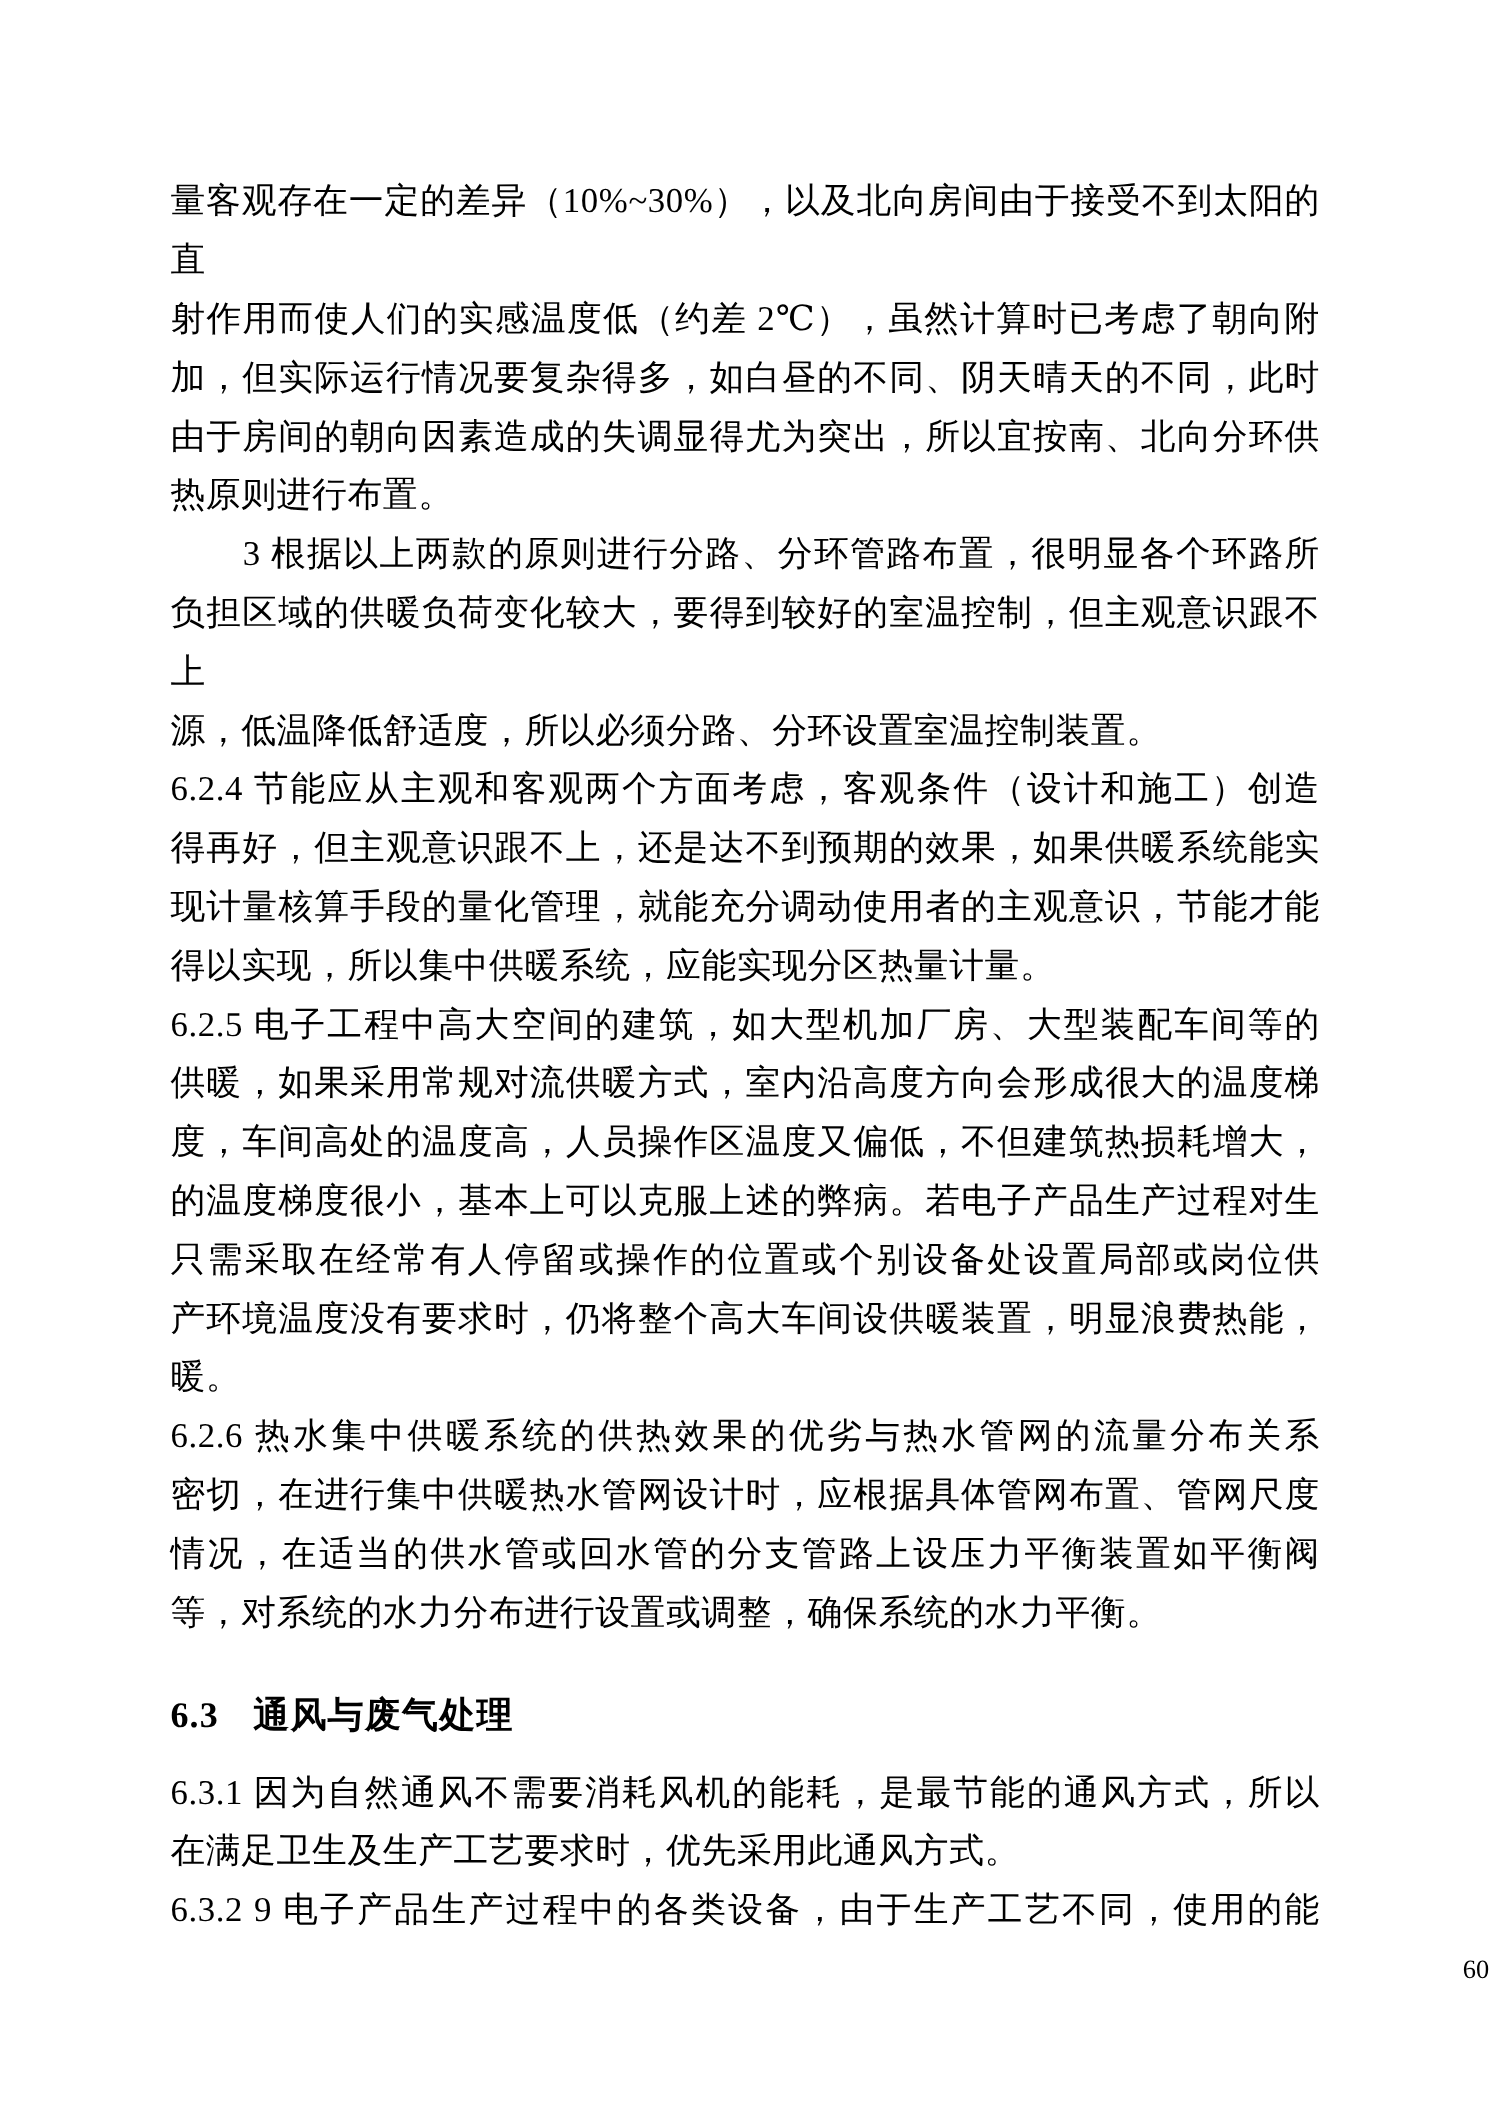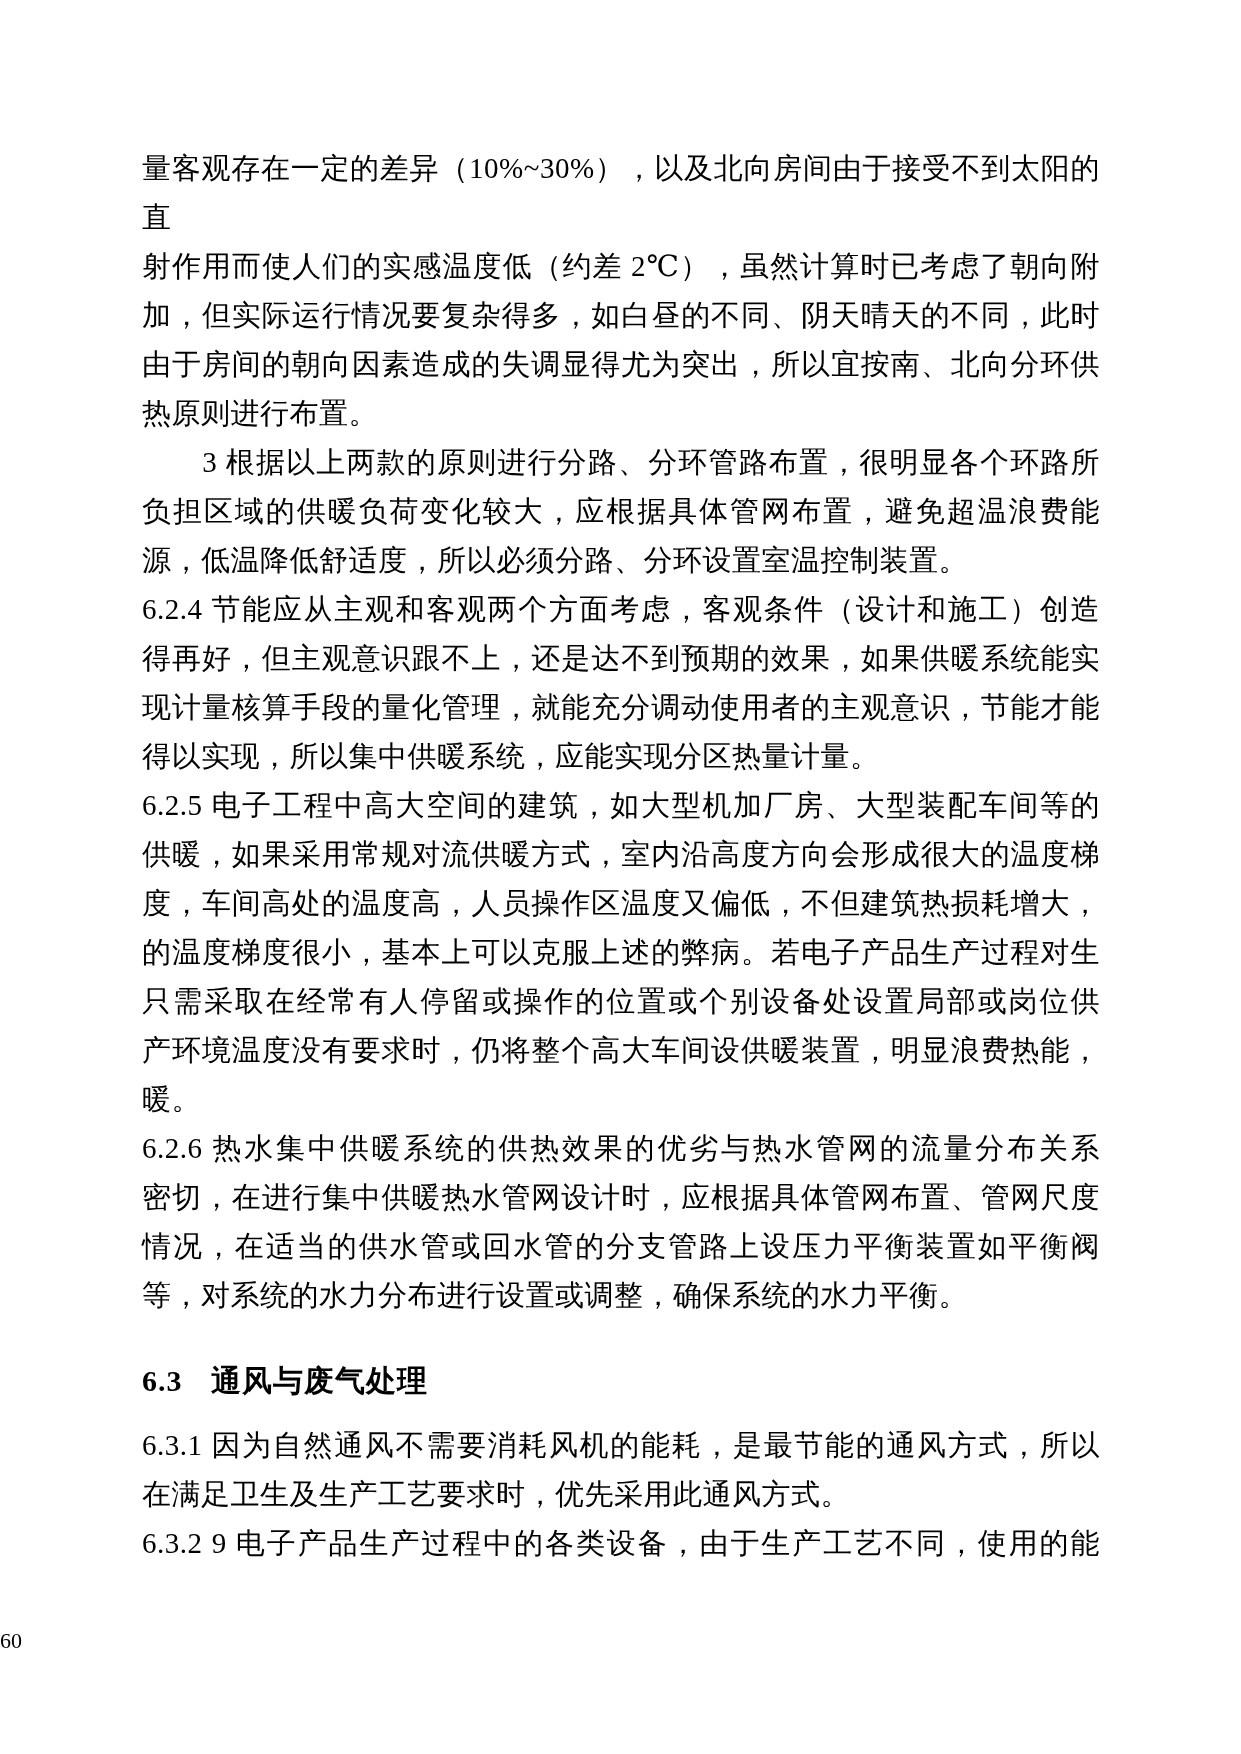--- a/index.html
+++ b/index.html
@@ -53,41 +53,41 @@
     letter-spacing: 1px;
   }
   .section-heading .sec-num {
     margin-right: 0.95em;
   }
   .footer {
     position: absolute;
     left: 0;
     top: 1628px;
     width: 1241px;
-    text-align: left;
+    text-align: right;
   }
   .page-number {
     font-size: 22px;
     line-height: 26px;
     display: inline-block;
   }
 </style>
 </head>
 <body>
 
 <div class="page">
   <div class="content">
 
     <div class="line">量客观存在一定的差异（10%~30%），以及北向房间由于接受不到太阳的直</div>
     <div class="line">射作用而使人们的实感温度低（约差 2℃），虽然计算时已考虑了朝向附</div>
     <div class="line">加，但实际运行情况要复杂得多，如白昼的不同、阴天晴天的不同，此时</div>
     <div class="line">由于房间的朝向因素造成的失调显得尤为突出，所以宜按南、北向分环供</div>
     <div class="line end">热原则进行布置。</div>
     <div class="line">　　3 根据以上两款的原则进行分路、分环管路布置，很明显各个环路所</div>
-    <div class="line">负担区域的供暖负荷变化较大，应根据具体管网布置，避免超温浪费能</div>
+    <div class="line">负担区域的供暖负荷变化较大，要得到较好的室温控制，但主观意识跟不上</div>
     <div class="line end">源，低温降低舒适度，所以必须分路、分环设置室温控制装置。</div>
     <div class="line">6.2.4 节能应从主观和客观两个方面考虑，客观条件（设计和施工）创造</div>
     <div class="line">得再好，但主观意识跟不上，还是达不到预期的效果，如果供暖系统能实</div>
     <div class="line">现计量核算手段的量化管理，就能充分调动使用者的主观意识，节能才能</div>
     <div class="line end">得以实现，所以集中供暖系统，应能实现分区热量计量。</div>
     <div class="line">6.2.5 电子工程中高大空间的建筑，如大型机加厂房、大型装配车间等的</div>
     <div class="line">供暖，如果采用常规对流供暖方式，室内沿高度方向会形成很大的温度梯</div>
     <div class="line">度，车间高处的温度高，人员操作区温度又偏低，不但建筑热损耗增大，</div>
     <div class="line">的温度梯度很小，基本上可以克服上述的弊病。若电子产品生产过程对生</div>
     <div class="line">只需采取在经常有人停留或操作的位置或个别设备处设置局部或岗位供</div>

